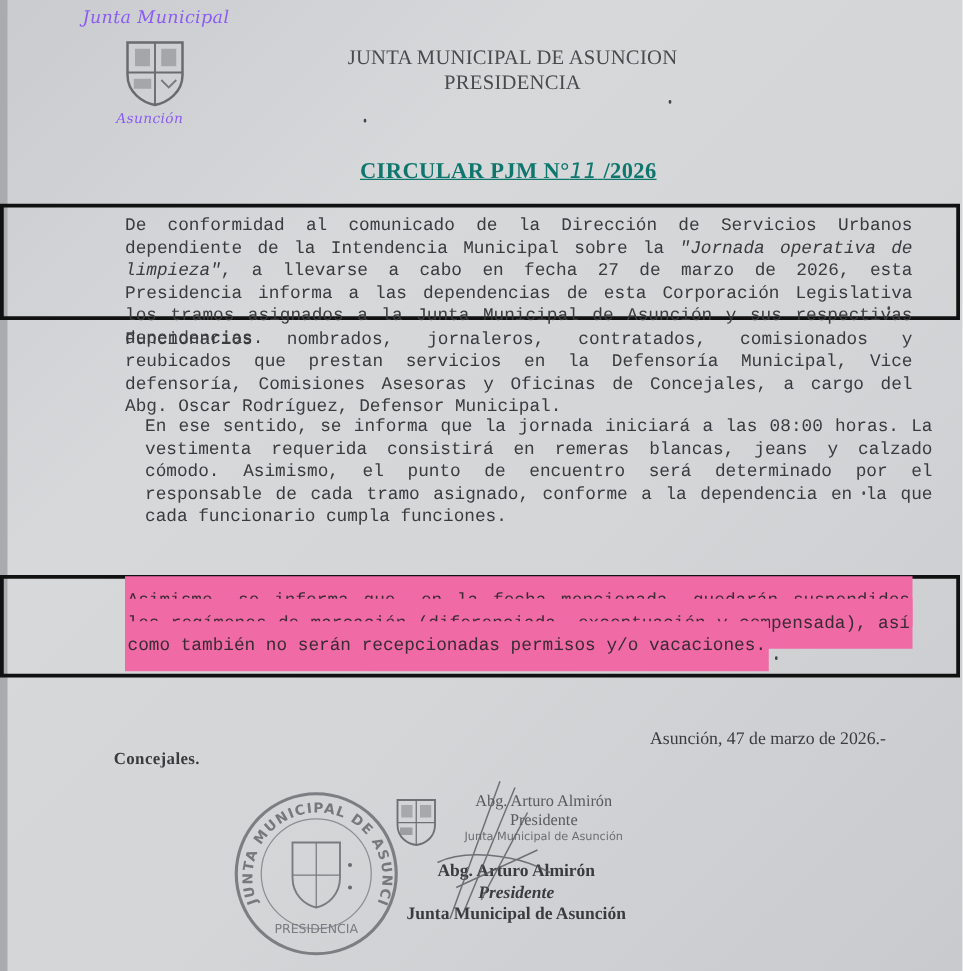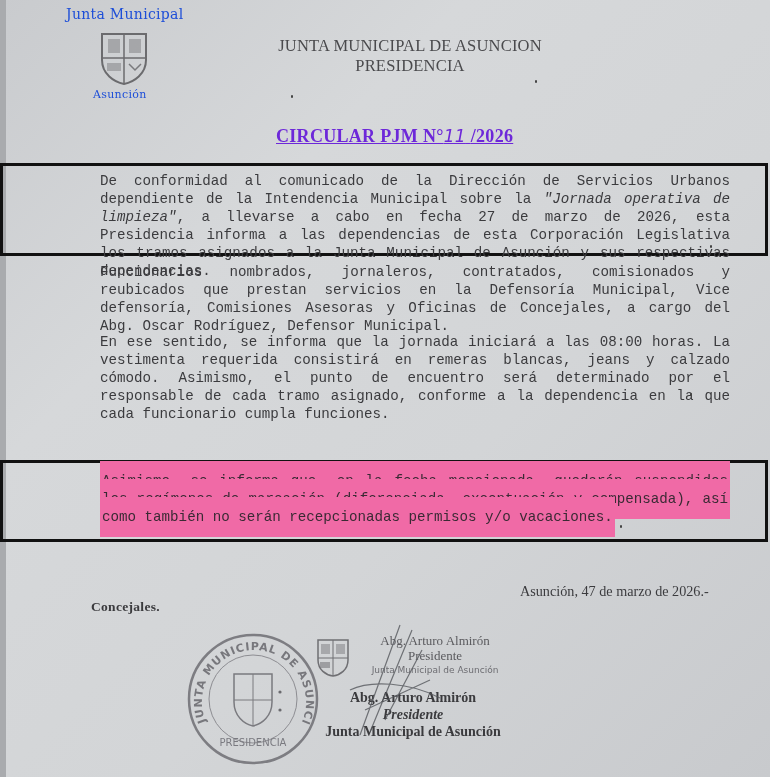--- a/index.html
+++ b/index.html
@@ -5,37 +5,37 @@
   html, body { margin:0; padding:0; }
   body {
     width:770px; height:777px; overflow:hidden; position:relative;
     background: linear-gradient(135deg, #c9cbce 0%, #d6d8da 30%, #d3d5d7 60%, #c8cacd 100%);
     font-family: "Liberation Serif", "DejaVu Serif", serif;
     color:#3a3a3c;
   }
   .page { position:absolute; inset:0; }
   .leftshade { position:absolute; left:0; top:0; width:6px; height:777px; background:#a9abae; }
 
-  .logo-script { position:absolute; left:66px; top:6px; font-family:"DejaVu Serif", serif; font-size:14px; color:#1d4ed8; letter-spacing:0.3px; }
+  .logo-script { position:absolute; left:66px; top:6px; font-family:"DejaVu Serif", serif; font-style:italic; font-size:14px; color:#8b5cf6; letter-spacing:0.3px; }
   .logo-script.bottom { left:93px; top:88px; font-size:11px; }
   .logo-shield { position:absolute; left:98px; top:30px; width:52px; height:56px; }
 
   .header-title { position:absolute; left:270px; top:36px; width:280px; text-align:center; font-size:16.5px; line-height:20px; color:#4a4a4d; letter-spacing:0.2px; }
-  .circular-title { position:absolute; left:276px; top:126px; font-size:18px; font-weight:bold; color:#6d28d9; text-decoration:underline; letter-spacing:0.3px; }
+  .circular-title { position:absolute; left:288px; top:126px; font-size:18px; font-weight:bold; color:#0f766e; text-decoration:underline; letter-spacing:0.3px; }
   .circular-title .num { font-family:"DejaVu Sans", sans-serif; font-style:italic; font-weight:normal; font-size:17px; }
 
   .box { position:absolute; left:0; border:3px solid #111; box-sizing:border-box; width:768px; }
   .box-1 { top:163px; height:93px; }
   .box-2 { top:460px; height:82px; }
 
   .para { position:absolute; left:100px; width:630px; font-size:14.2px; line-height:18px; color:#3b3b3e; text-align:justify; }
   .para p { margin:0;font-family:Liberation Mono, monospace; }
   .p1 { top:172px; }
   .p2 { top:263px; }
-  .p3 { top:333px; }
+  .p3 { top:333px;margin-left:16px; }
   .p4 { top:420px; }
   .p5 { top:472px; }
   .p6 { top:545px; }
   .p5 .hl {
     background: #f06aa6; color:#3a2a34;
     box-decoration-break: clone; -webkit-box-decoration-break: clone;
     padding:12px 2px;
   }
   .it { font-style:italic; }
 

